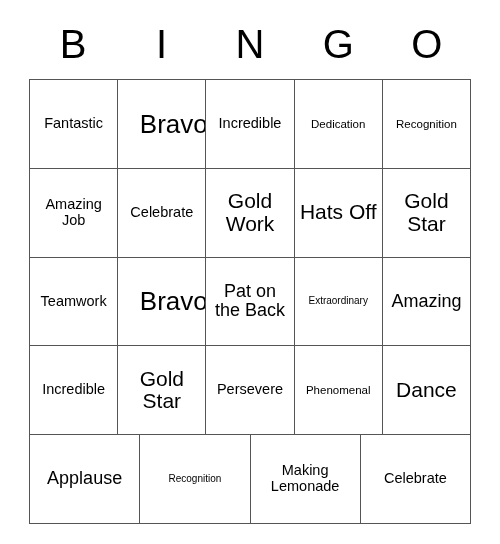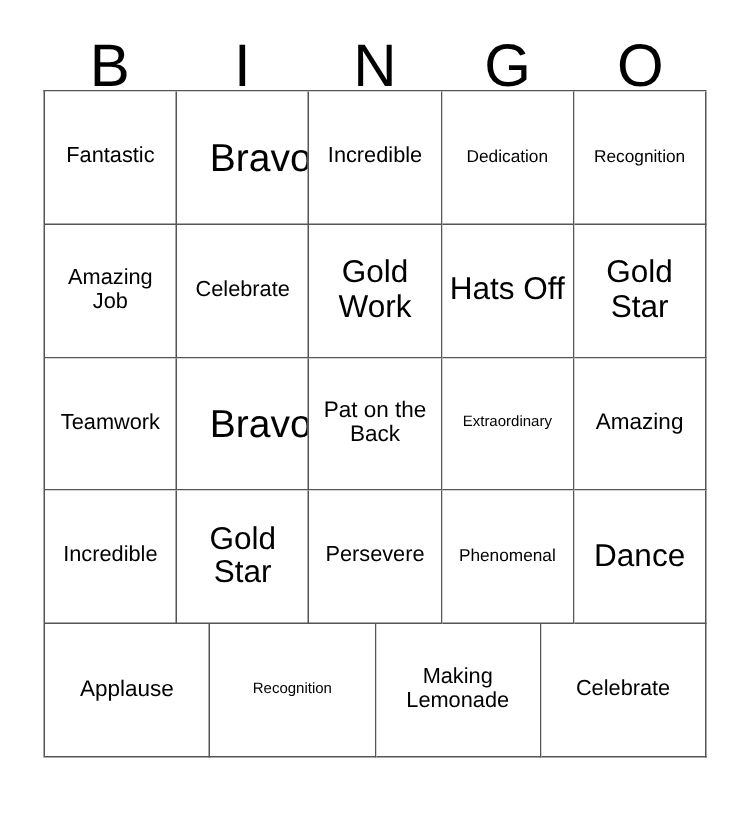--- a/index.html
+++ b/index.html
@@ -42,21 +42,21 @@
     font-weight: 400;
     line-height: 1;
     letter-spacing: 0px;
     color: #000000;
   }
 
   
   #bingo-grid {
     position: absolute;
     left: 29px;
-    top: 60px;
+    top: 79px;
     width: 442px;
     height: 445px;
     box-sizing: border-box;
     border-top: 1.5px solid #555555;
     border-left: 1.5px solid #555555;
     display: flex;
     flex-direction: column;
     justify-content: space-between;
   }
   .bingo-row {
@@ -81,21 +81,21 @@
     display: block;
     line-height: 1.08;
     color: #000000;
     word-wrap: break-word;
   }
 
   
   .sz-xs  { font-size: 10px; }
   .sz-s   { font-size: 11.5px; }
   .sz-m   { font-size: 14.5px; }
-  .sz-l   { font-size: 15px; }
+  .sz-l   { font-size: 18px; }
   .sz-xl  { font-size: 21px; }
   .sz-xxl { font-size: 26px; margin-left: 24px; }
 </style>
 </head>
 <body>
 
 <div id="bingo-card">
 
   <div id="bingo-header">
     <div class="header-letter">B</div>

